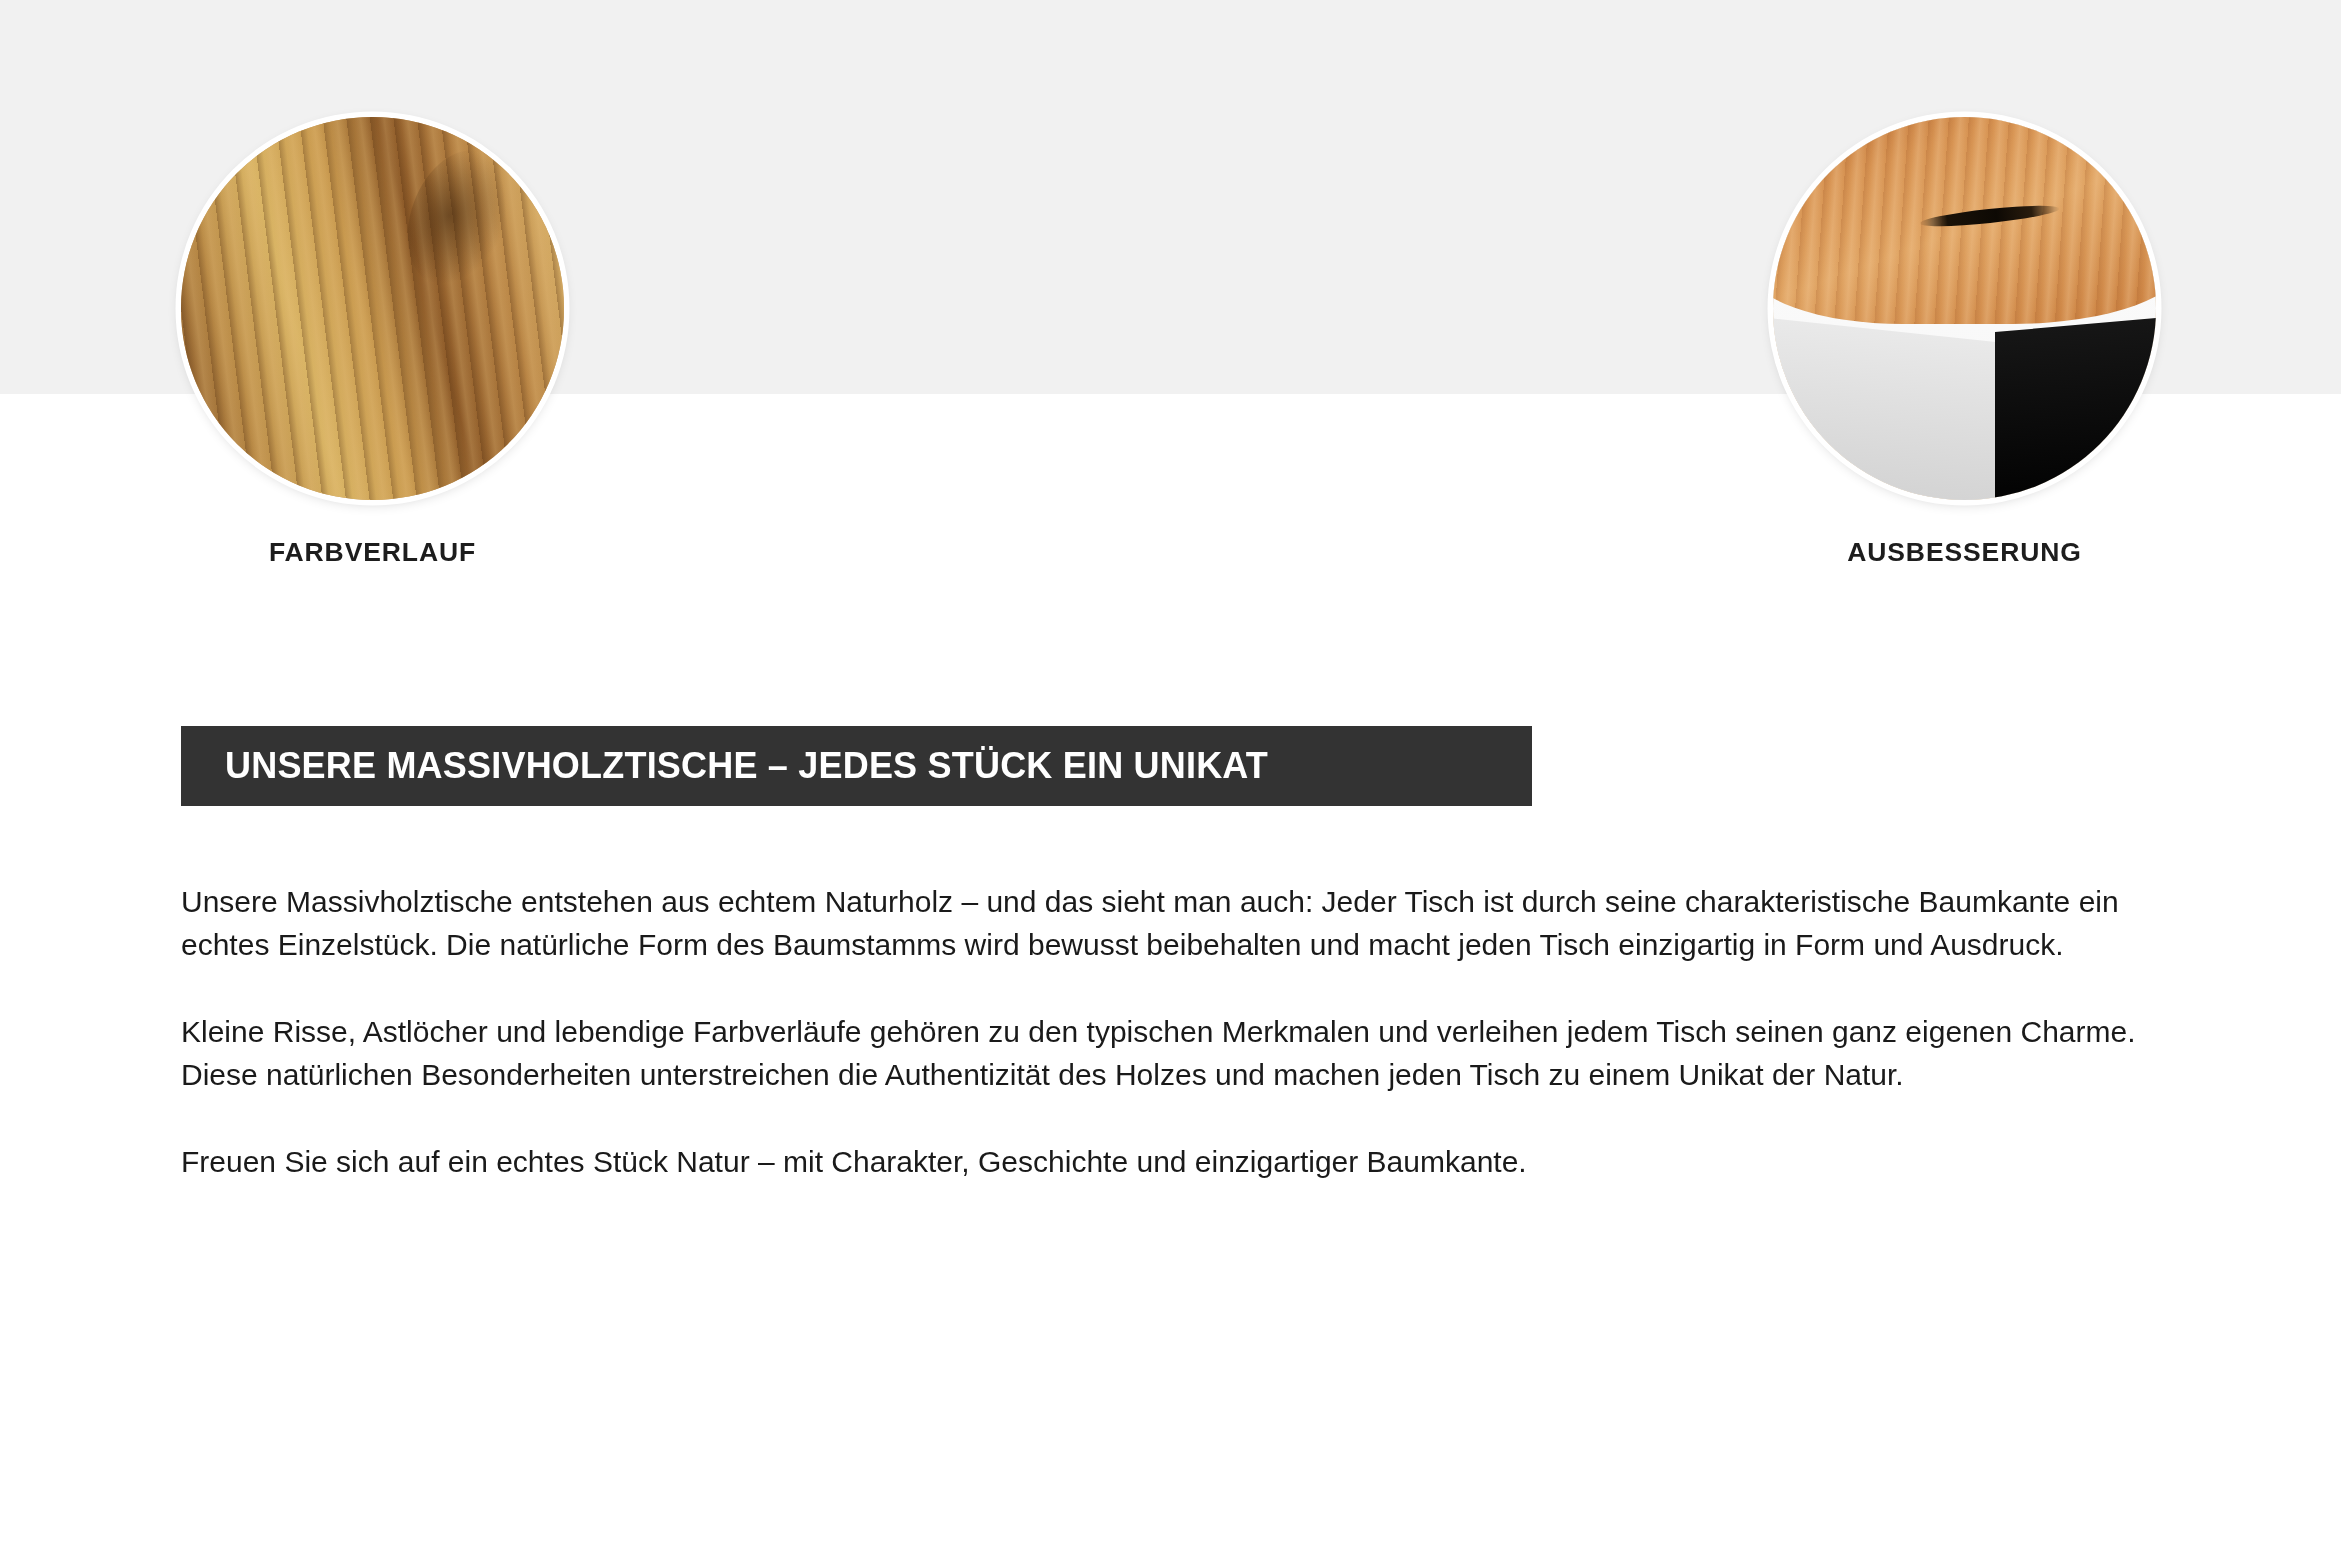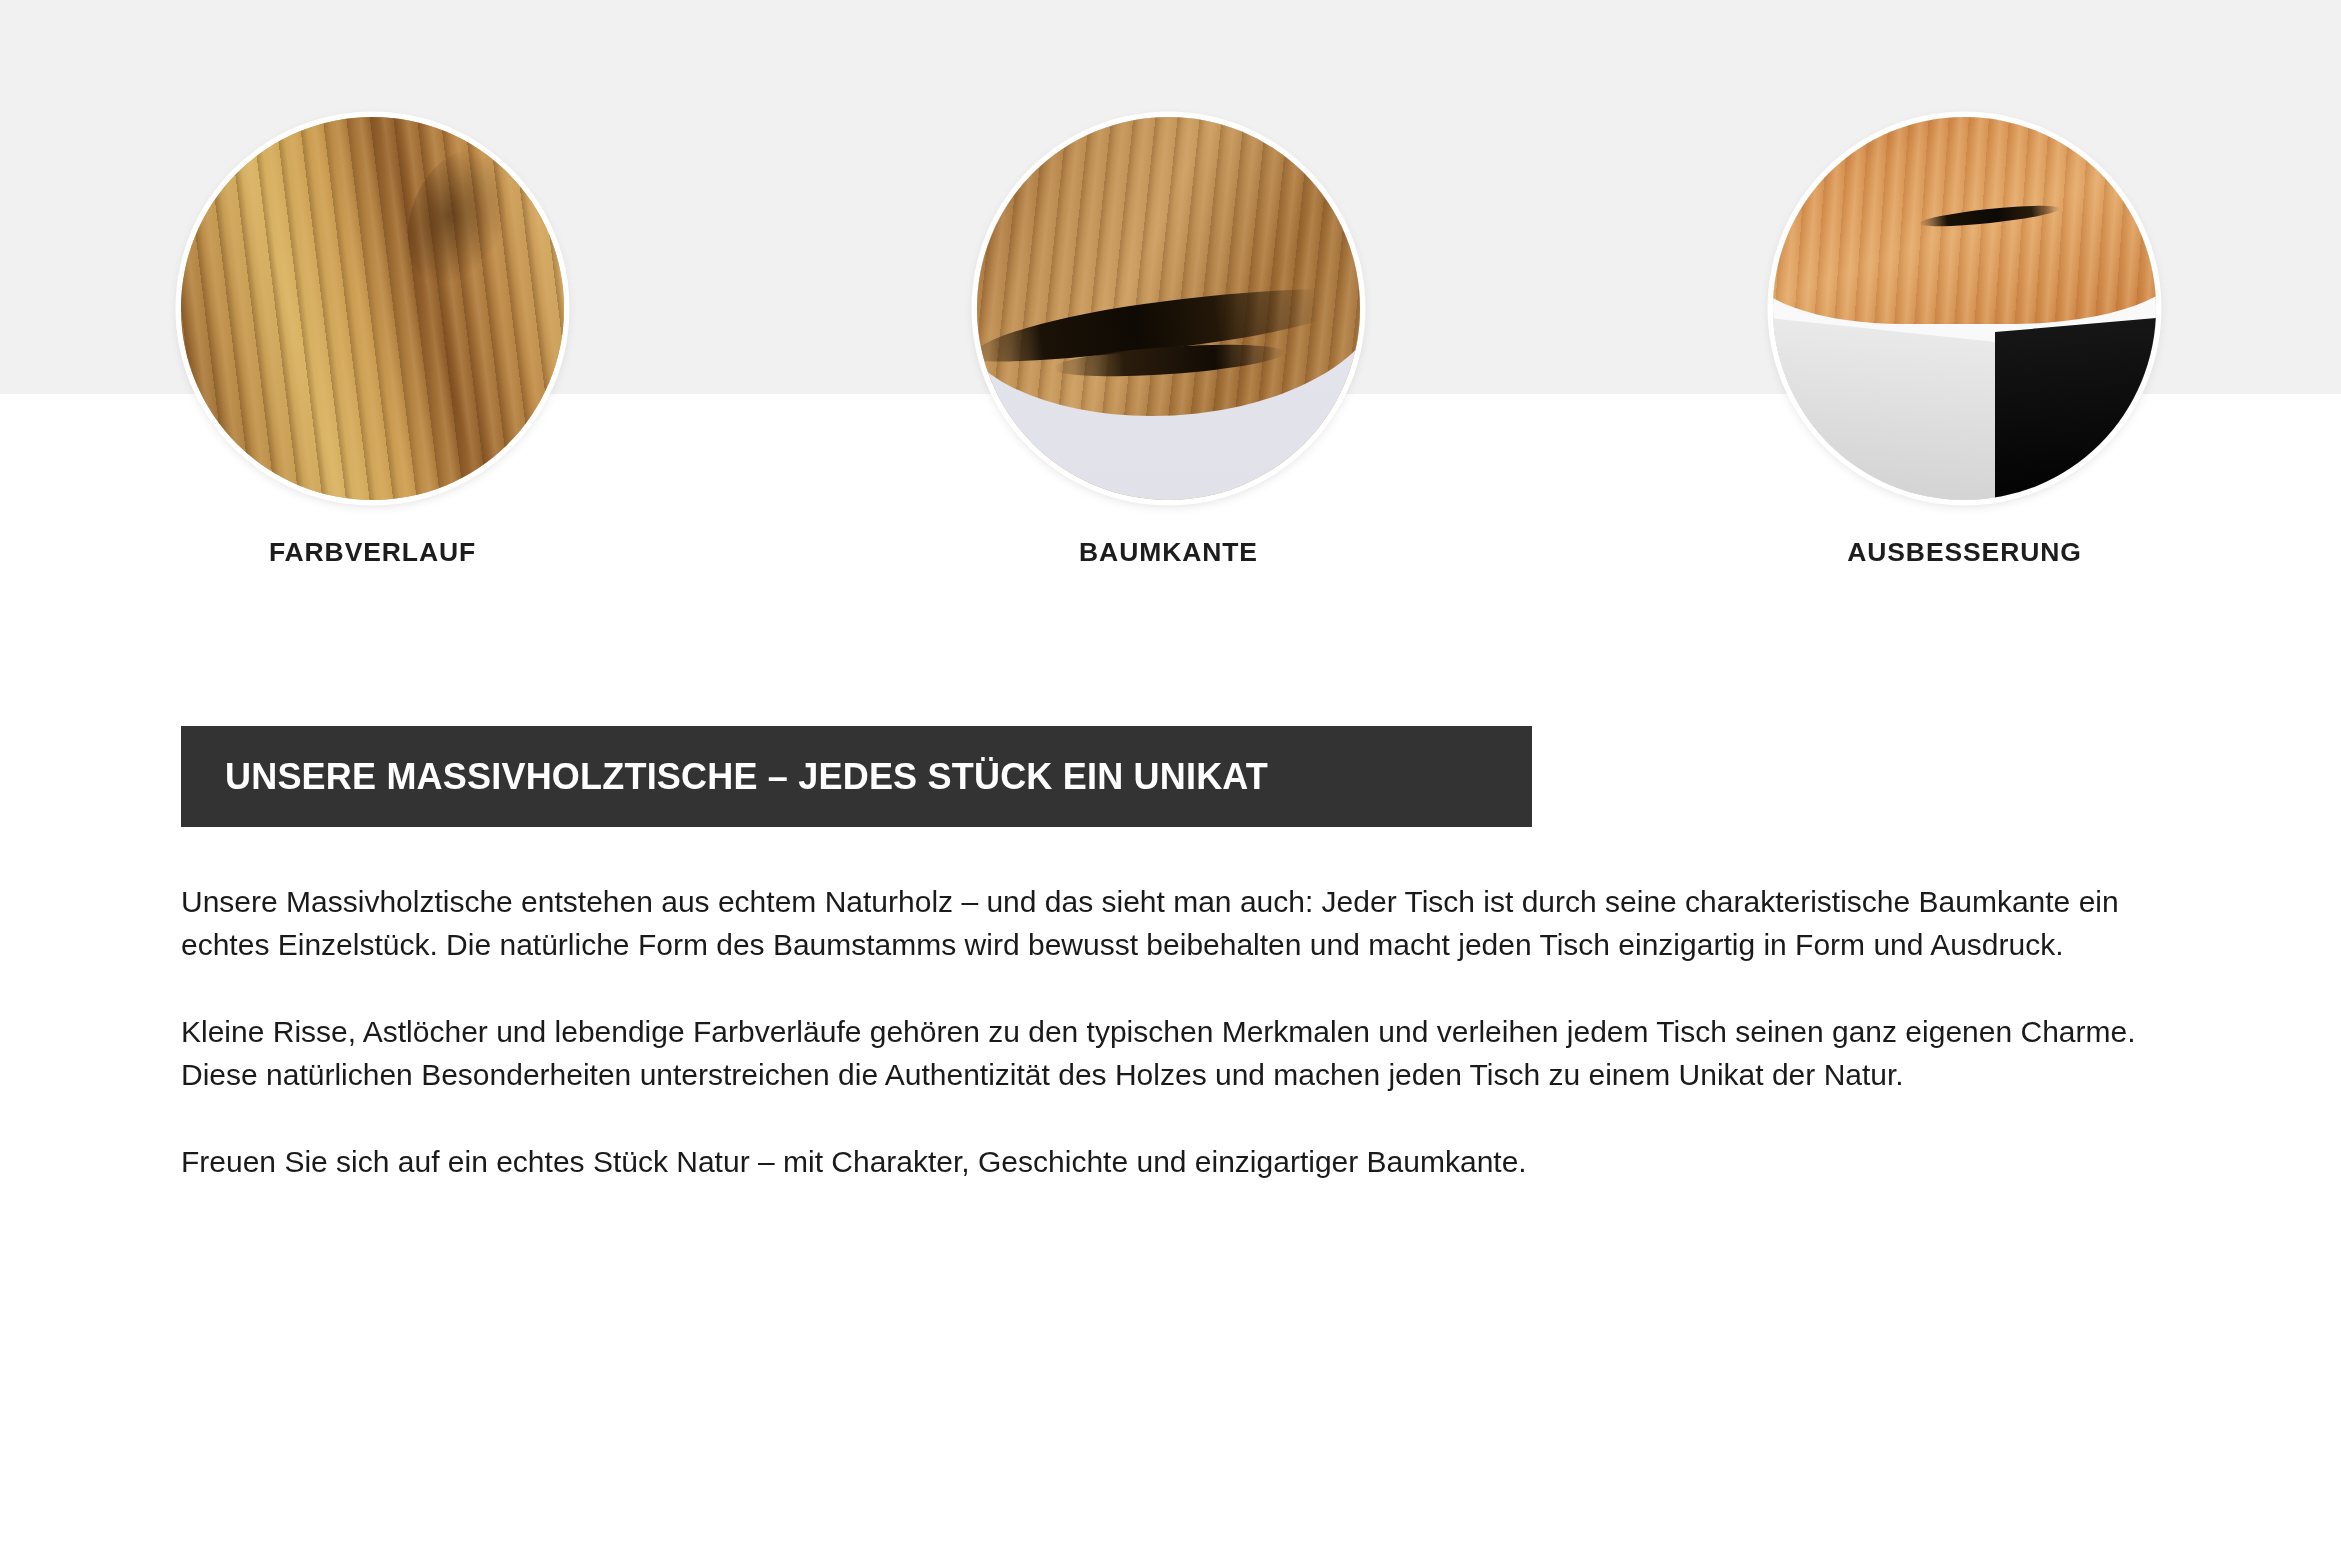--- a/index.html
+++ b/index.html
@@ -230,21 +230,21 @@
     color: #1d1d1d;
     text-align: center;
   }
 
   
   .heading-bar {
     position: absolute;
     left: 181px;
     top: 726px;
     width: 1351px;
-    height: 101px;
+    height: 80px;
     background: #333333;
     display: flex;
     align-items: center;
   }
   .heading-bar h1 {
     margin: 0;
     padding-left: 44px;
     color: #ffffff;
     font-size: 36px;
     font-weight: 700;
@@ -278,29 +278,20 @@
 
 
 
   <div class="circle-item">
     <div class="circle">
       <div class="grain w-farbverlauf"></div>
     </div>
     <div class="circle-label">FARBVERLAUF</div>
   </div>
 
-  <div class="circle-item">
-    <div class="circle">
-      <div class="grain w-baumkante"></div>
-      <div class="bk-top"></div>
-      <div class="bk-edge"></div>
-      <div class="bk-edge2"></div>
-    </div>
-    <div class="circle-label">BAUMKANTE</div>
-  </div>
 
   <div class="circle-item">
     <div class="circle">
       <div class="grain w-ausbesserung"></div>
       <div class="ab-apron"></div>
       <div class="ab-dark"></div>
       <div class="ab-top"></div>
       <div class="ab-fill"></div>
     </div>
     <div class="circle-label">AUSBESSERUNG</div>

